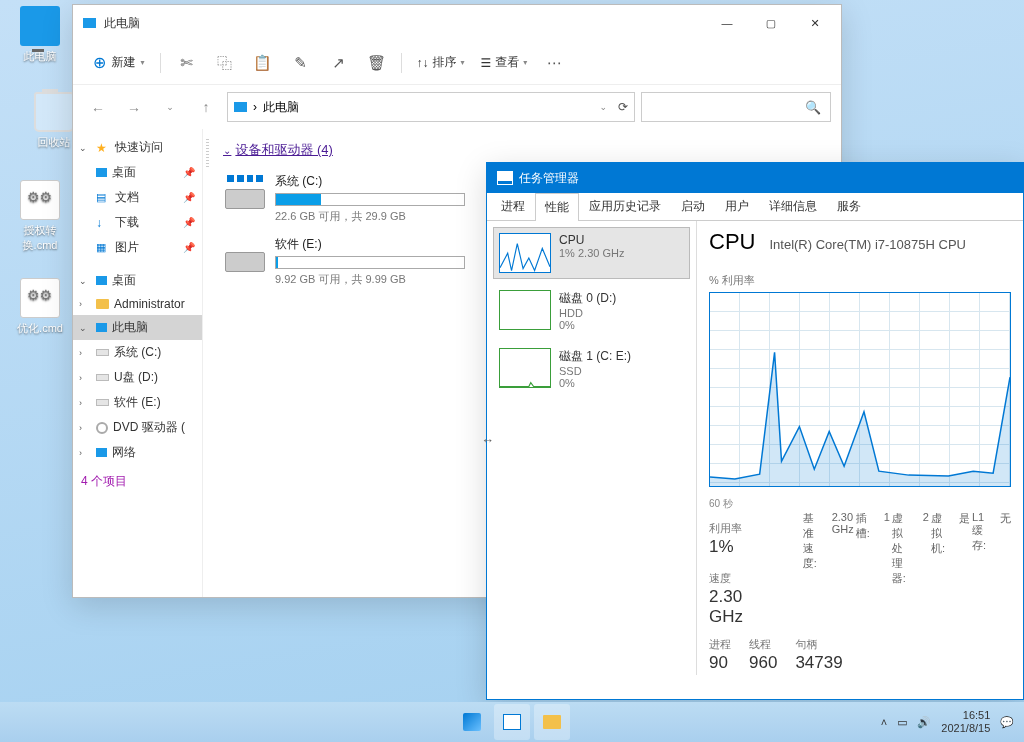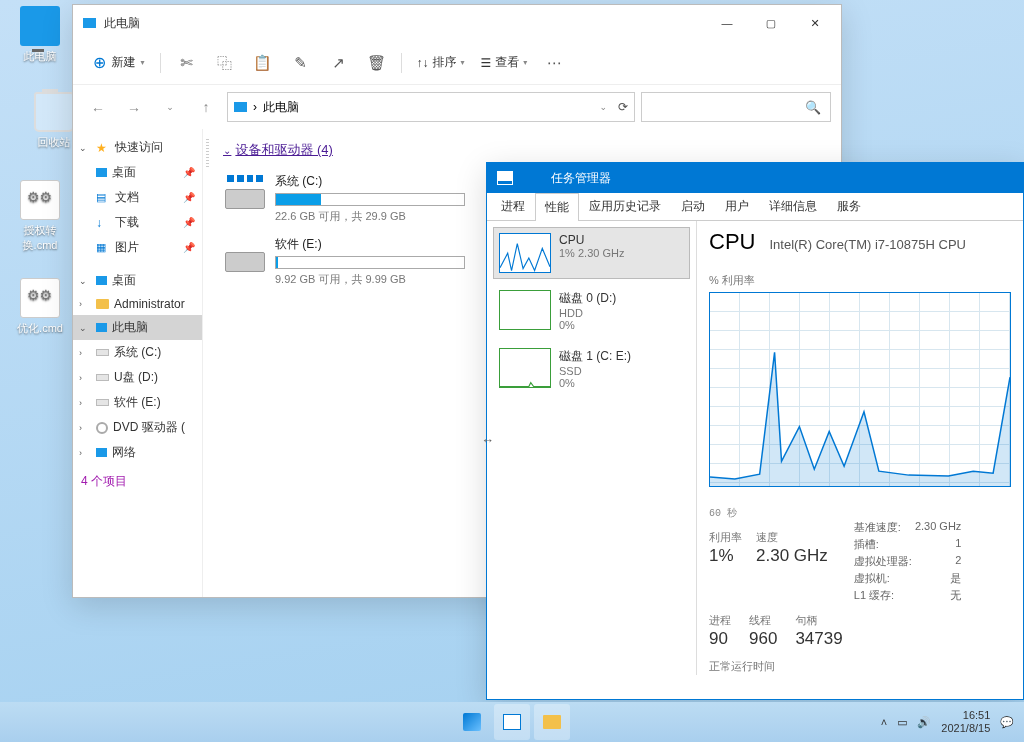--- a/index.html
+++ b/index.html
@@ -71,21 +71,21 @@
 .drive .dicon .top span { width:7px; height:7px; background:#0078d4; }
 .drive .dicon .dbody { flex:1; background:#ccc; border:1px solid #999; border-radius:2px; }
 .drive-info { display:flex; flex-direction:column; gap:3px; }
 .drive-name { font-size:12px; color:#222; }
 .drive-bar { width:190px; height:13px; border:1px solid #aaa; background:#fff; position:relative; }
 .drive-bar .fill { height:100%; background:#0a9ee8; }
 .drive-free { font-size:11px; color:#777; }
 
 
 #taskmgr { left:486px; top:162px; width:538px; height:538px; border:1px solid #0078d4; }
-#taskmgr .titlebar { background:#0078d4; color:#fff; height:30px;gap:32px; }
+#taskmgr .titlebar { background:#0078d4; color:#fff; height:30px; }
 #taskmgr .titlebar .ttl { color:#fff; font-size:12px; }
 #taskmgr .ticon2 { width:16px; height:14px; background:#fff; margin-right:6px; position:relative; }
 #taskmgr .ticon2::after { content:""; position:absolute; bottom:1px; left:1px; width:14px; height:10px; background:linear-gradient(to top,#0078d4 3px,transparent 3px); }
 .menubar { height:24px; display:flex; align-items:center; padding:0 6px; gap:12px; font-size:12px; color:#333; }
 .tabs { height:28px; display:flex; align-items:flex-end; padding:0 4px; gap:0; font-size:12px; border-bottom:1px solid #ccc; }
 .tab { padding:5px 9px; color:#333; border:1px solid transparent; border-bottom:none; }
 .tab.sel { border-color:#ccc; background:#fff; position:relative; top:1px; }
 .tm-body { display:flex; height:calc(100% - 82px); }
 .perf-list { width:210px; border-right:1px solid #ddd; padding:6px; overflow:auto; }
 .perf-item { display:flex; gap:8px; padding:5px; border:1px solid transparent; margin-bottom:5px; }
@@ -99,26 +99,26 @@
 .perf-info .sub { color:#777; font-size:11px; }
 .perf-info .sub2 { color:#777; font-size:11px; }
 
 .perf-main { flex:1; padding:8px 12px; overflow:hidden; }
 .pm-title { display:flex; align-items:baseline; gap:14px; }
 .pm-title h2 { font-size:22px; font-weight:400; }
 .pm-title .model { font-size:13px; color:#555; }
 .pm-sub { font-size:11px; color:#777; margin-top:18px; }
 .chart { width:302px; height:195px; border:1px solid #0078d4; margin-top:4px; position:relative; background:repeating-linear-gradient(to right,transparent,transparent 29px,#d7e6ef 29px,#d7e6ef 30px),repeating-linear-gradient(to bottom,transparent,transparent 18px,#d7e6ef 18px,#d7e6ef 19px); }
 .chart svg { width:100%; height:100%; }
-.chart-btm { font-size:10px; color:#888; margin-top:19px;font-family:Liberation Mono, monospace; }
+.chart-btm { font-size:10px; color:#888; margin-top:10px; }
 .stats { display:flex; gap:14px; margin-top:10px; font-size:11px; color:#666; flex-wrap:wrap; }
 .stat { display:flex; flex-direction:column; }
 .stat .sl { font-size:11px; color:#777; }
 .stat .sv { font-size:17px; color:#333; margin-top:1px; }
-.stats-right { display:flex; flex-direction:column; gap:2px; font-size:11px; color:#666; }
+.stats-right { display:flex; flex-direction:row; gap:2px; font-size:11px; color:#666; }
 .stats-right div { display:flex; justify-content:space-between; gap:14px; }
 .stats-row { display:flex; gap:26px; }
 .uptime { margin-top:10px; font-size:11px; color:#777; }
 .uptime .uv { font-size:16px; color:#333; }
 
 
 .taskbar { position:absolute; bottom:0; left:0; right:0; height:40px; background:linear-gradient(#bcdcf3,#a9cfee); display:flex; align-items:center; }
 .tb-center { position:absolute; left:50%; transform:translateX(-50%); display:flex; gap:4px; }
 .tb-ico { width:36px; height:36px; display:flex; align-items:center; justify-content:center; border-radius:3px; }
 .tb-ico.act { background:rgba(255,255,255,.3); }

